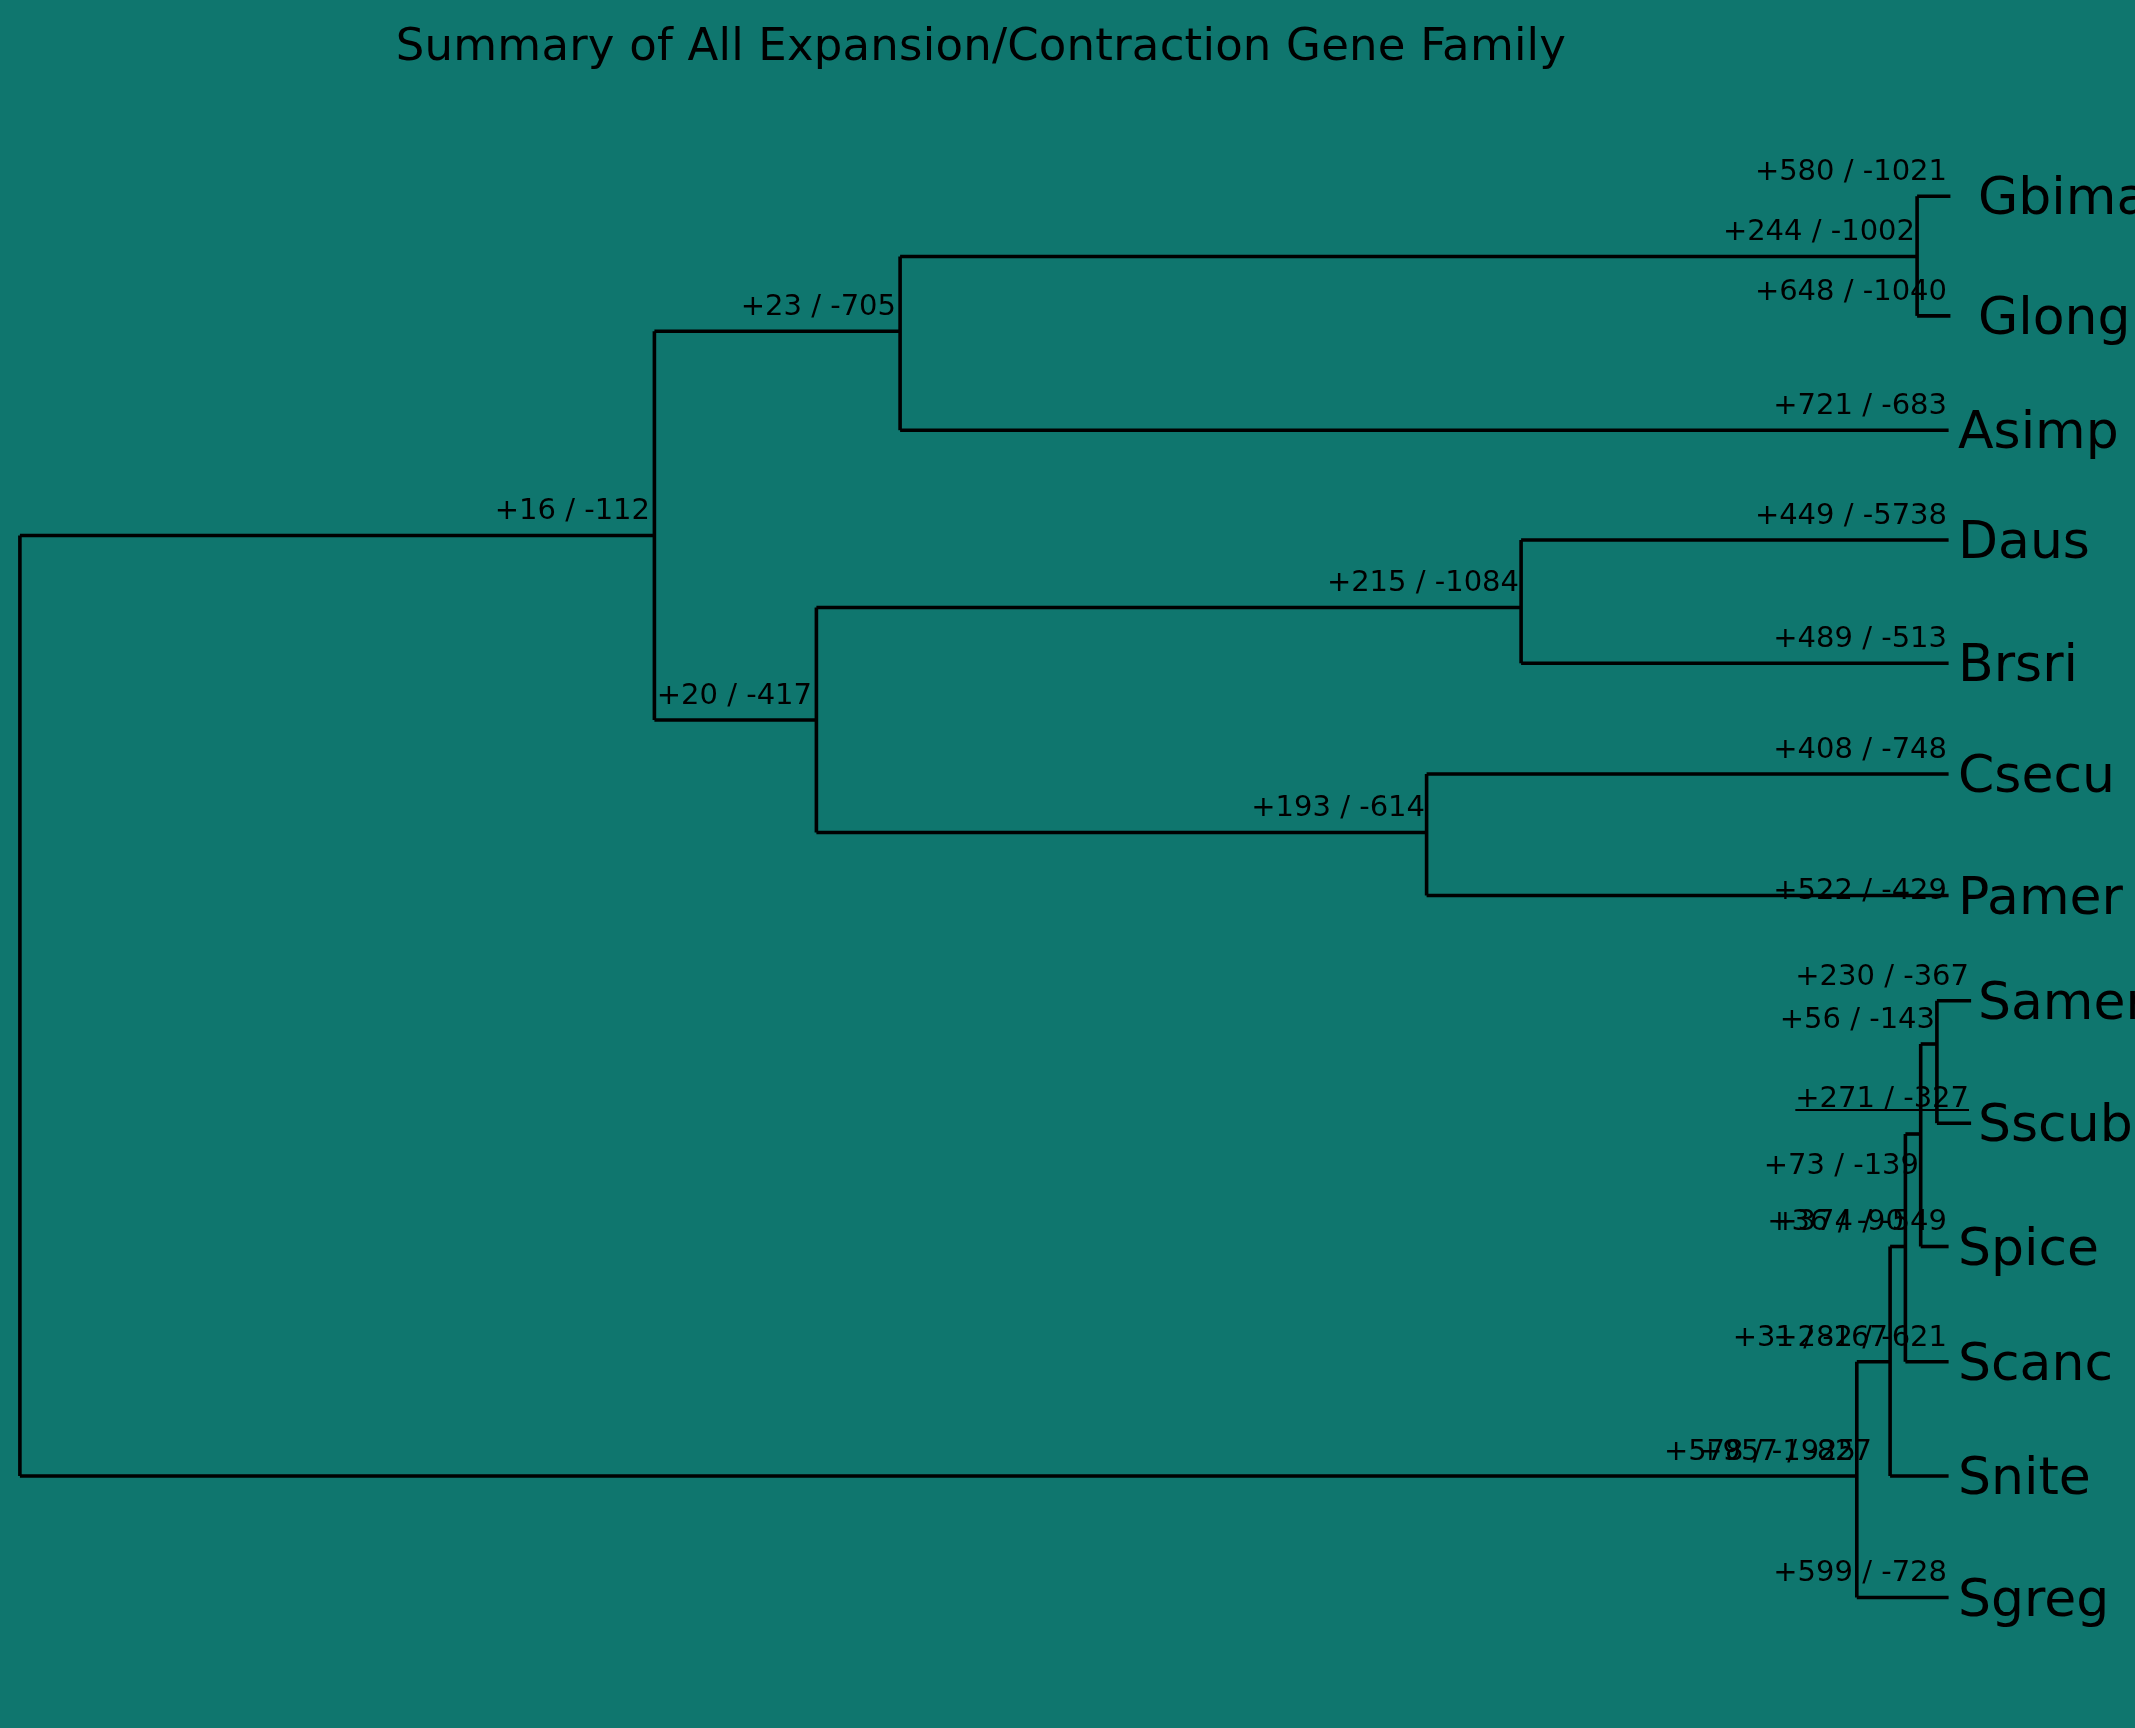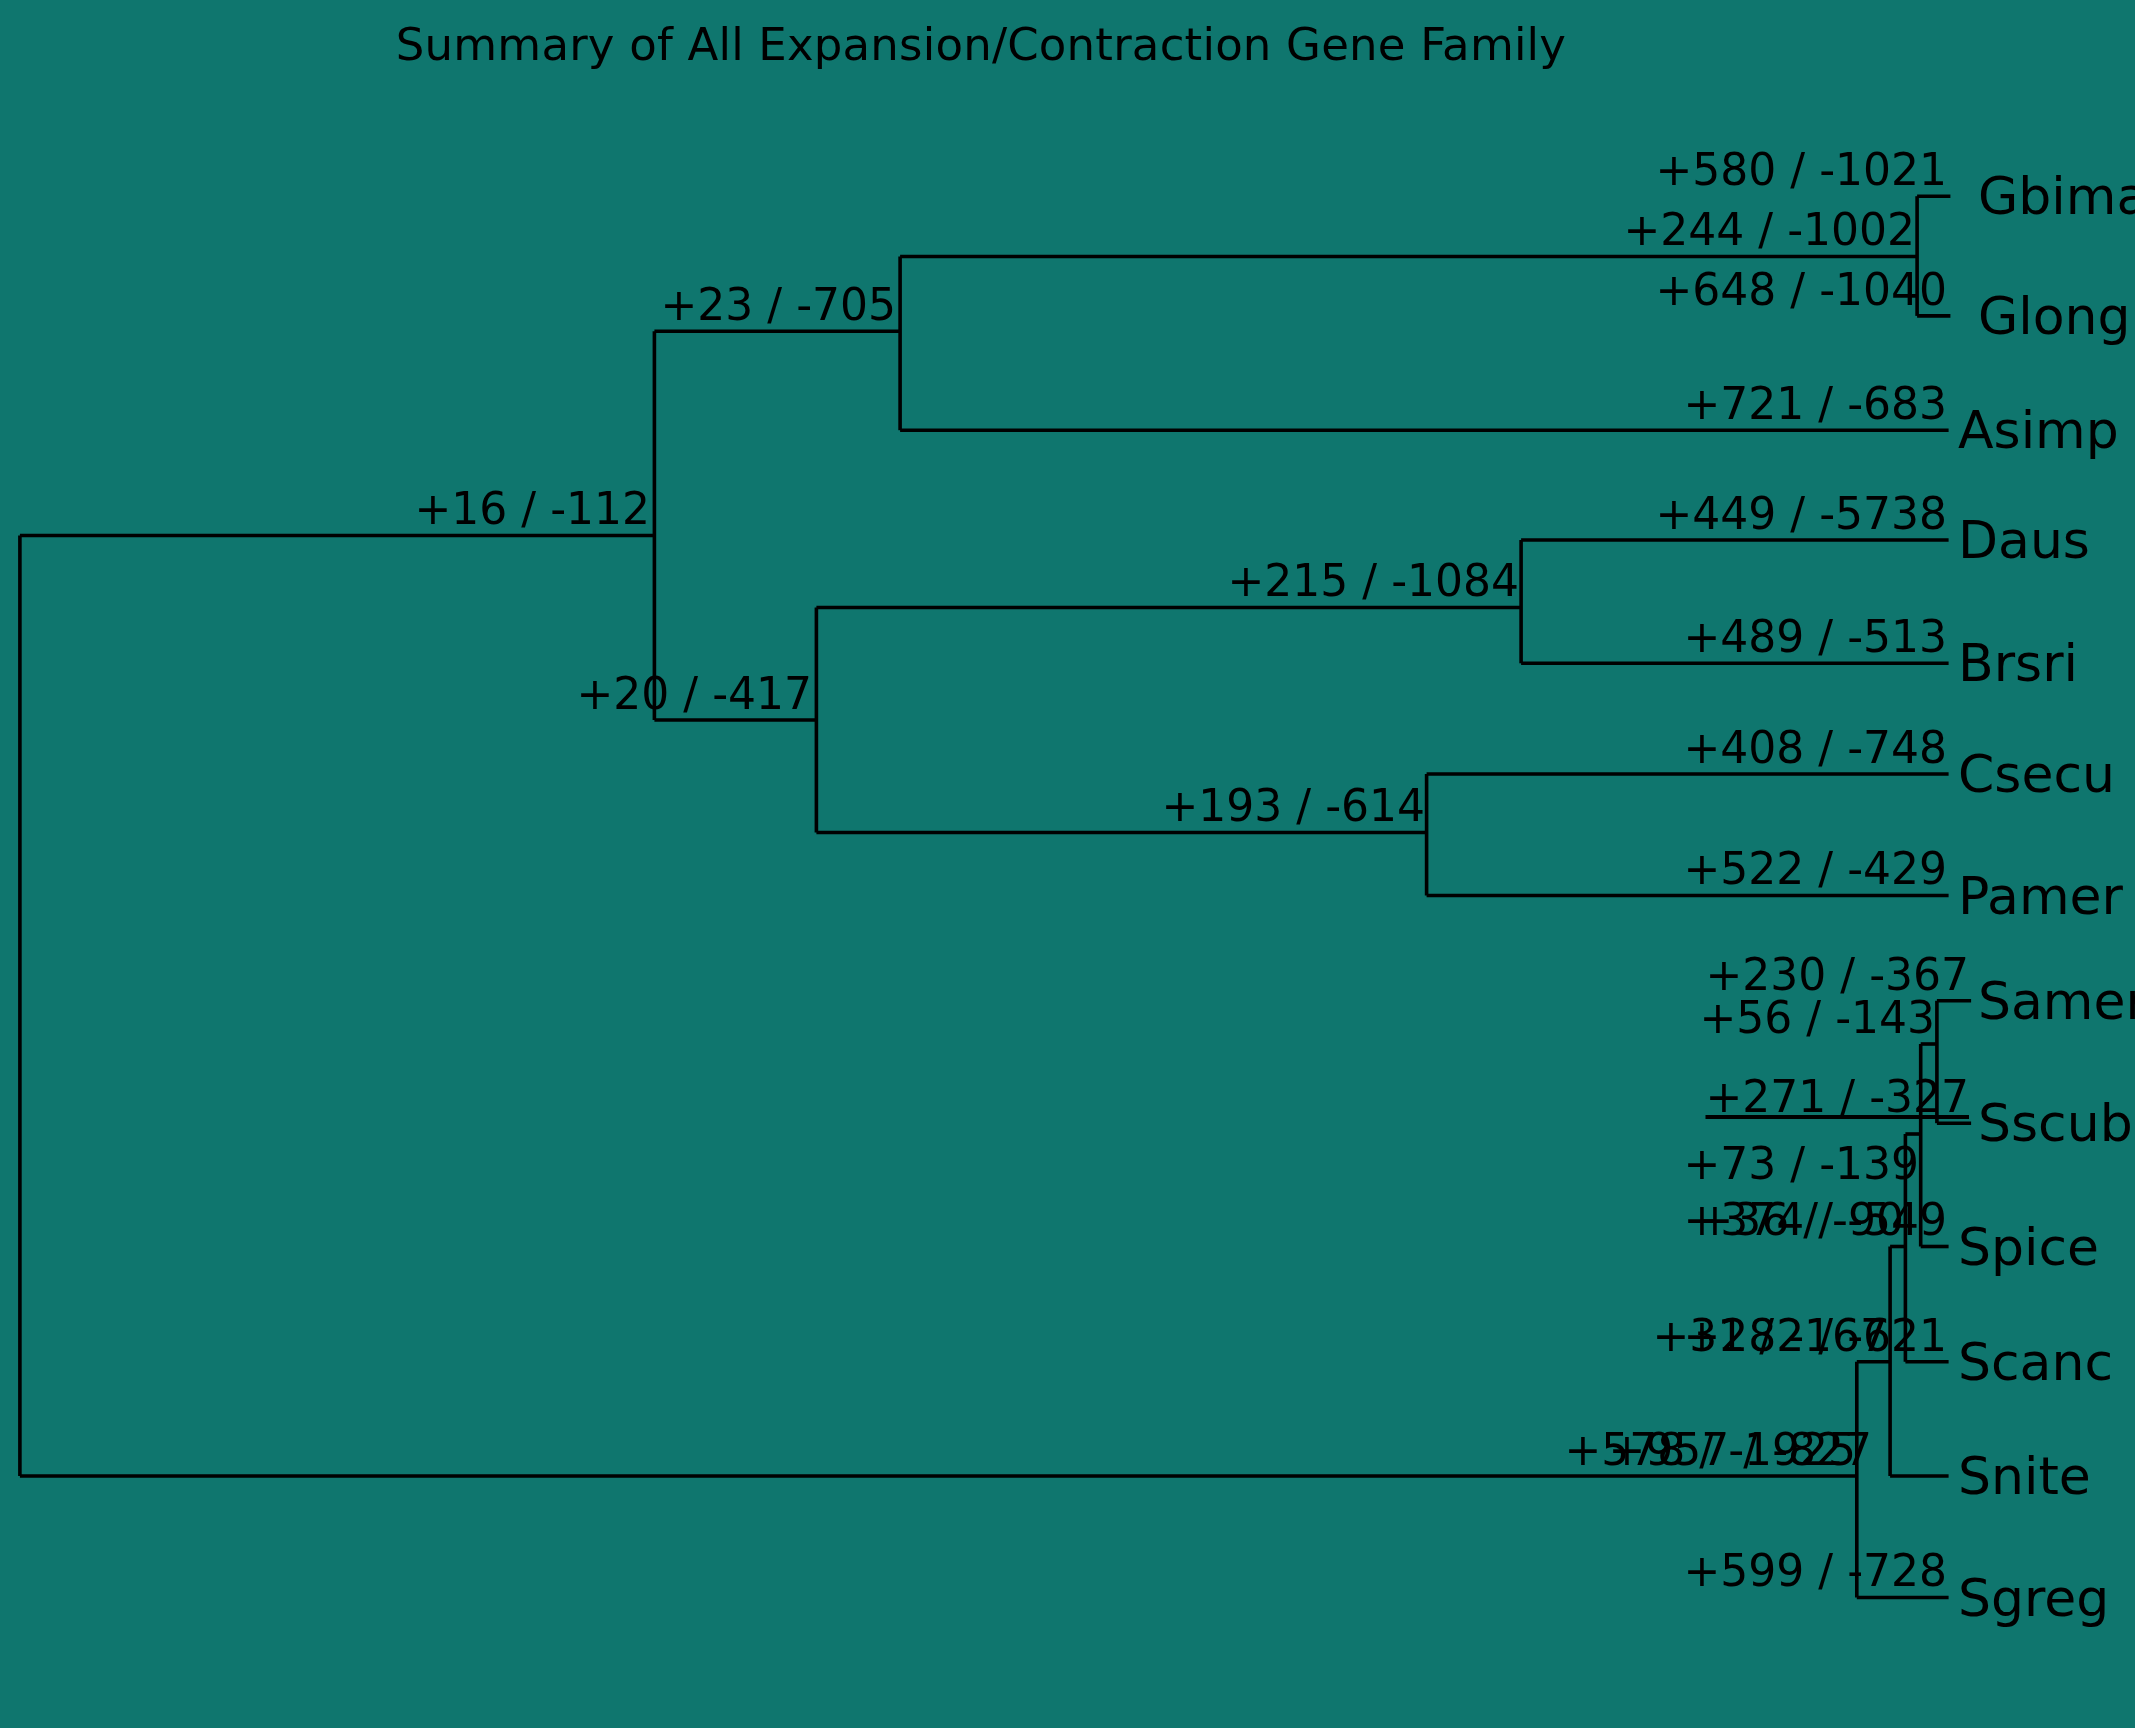--- a/index.html
+++ b/index.html
@@ -47,21 +47,21 @@
   .tip-label {
     position: absolute;
     font-size: 52px;
     line-height: 52px;
     color: #000000;
     white-space: nowrap;
     transform: translateY(-50%);
   }
   .branch-label {
     position: absolute;
-    font-size: 44px;
+    font-size: 29px;
     line-height: 38px;
     color: #000000;
     white-space: nowrap;
     text-align: right;
     transform: translate(-100%, -100%);
   }
 </style>
 </head>
 <body>
 
@@ -140,21 +140,21 @@
   <div class="tip-label" style="left:1958px; top:1362px;">Scanc</div>
   <div class="tip-label" style="left:1958px; top:1476px;">Snite</div>
   <div class="tip-label" style="left:1958px; top:1598px;">Sgreg</div>
 
   <div class="branch-label" style="left:1947px; top:189px;">+580 / -1021</div>
   <div class="branch-label" style="left:1947px; top:309px;">+648 / -1040</div>
   <div class="branch-label" style="left:1947px; top:423px;">+721 / -683</div>
   <div class="branch-label" style="left:1947px; top:533px;">+449 / -5738</div>
   <div class="branch-label" style="left:1947px; top:656px;">+489 / -513</div>
   <div class="branch-label" style="left:1947px; top:767px;">+408 / -748</div>
-  <div class="branch-label" style="left:1947px; top:888px;">+522 / -429</div>
+  <div class="branch-label" style="left:1947px; top:908px;">+522 / -429</div>
   <div class="branch-label" style="left:1969px; top:994px;">+230 / -367</div>
   <div class="branch-label" style="left:1969px; top:1116px;text-decoration:underline;">+271 / -327</div>
   <div class="branch-label" style="left:1947px; top:1239px;">+374 / -549</div>
   <div class="branch-label" style="left:1947px; top:1355px;">+282 / -621</div>
   <div class="branch-label" style="left:1872px; top:1469px;">+957 / -827</div>
   <div class="branch-label" style="left:1947px; top:1590px;">+599 / -728</div>
 
   <div class="branch-label" style="left:650px; top:528px;">+16 / -112</div>
   <div class="branch-label" style="left:896px; top:324px;">+23 / -705</div>
   <div class="branch-label" style="left:1915px; top:249px;">+244 / -1002</div>

